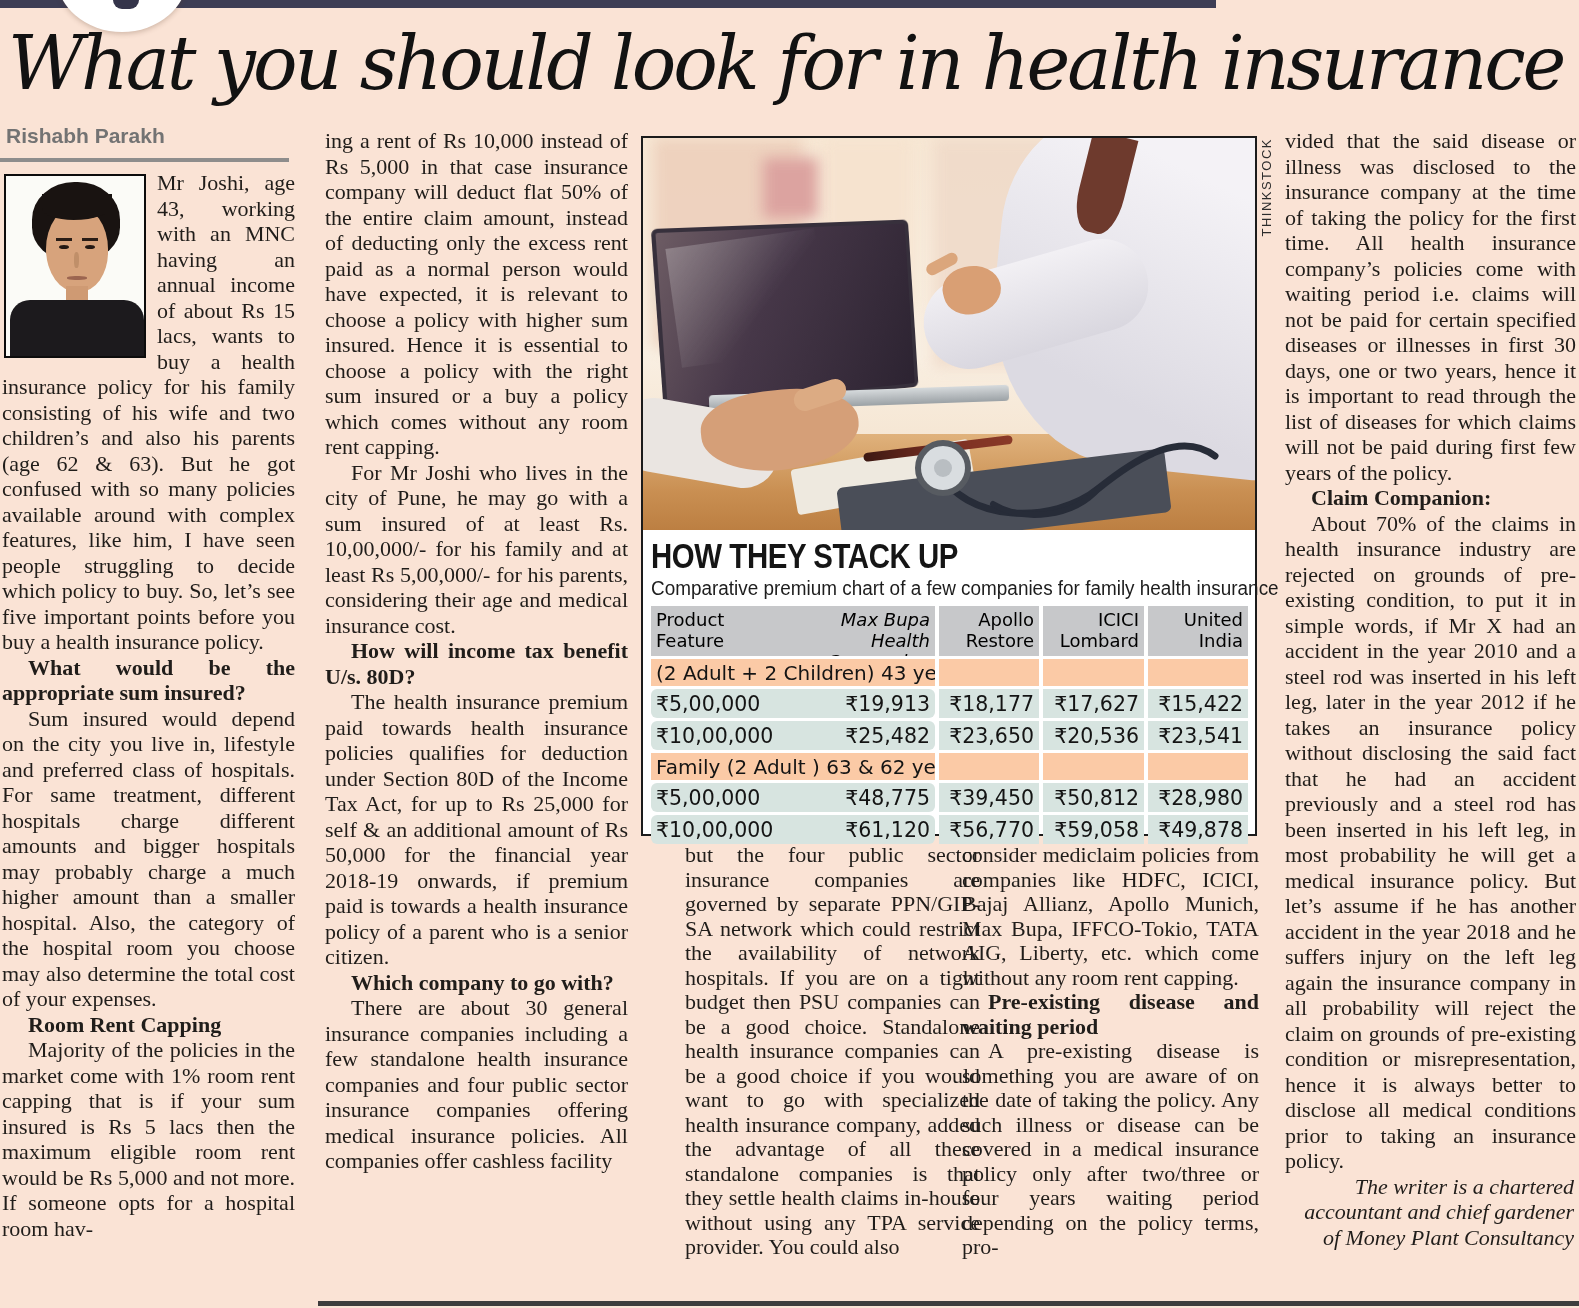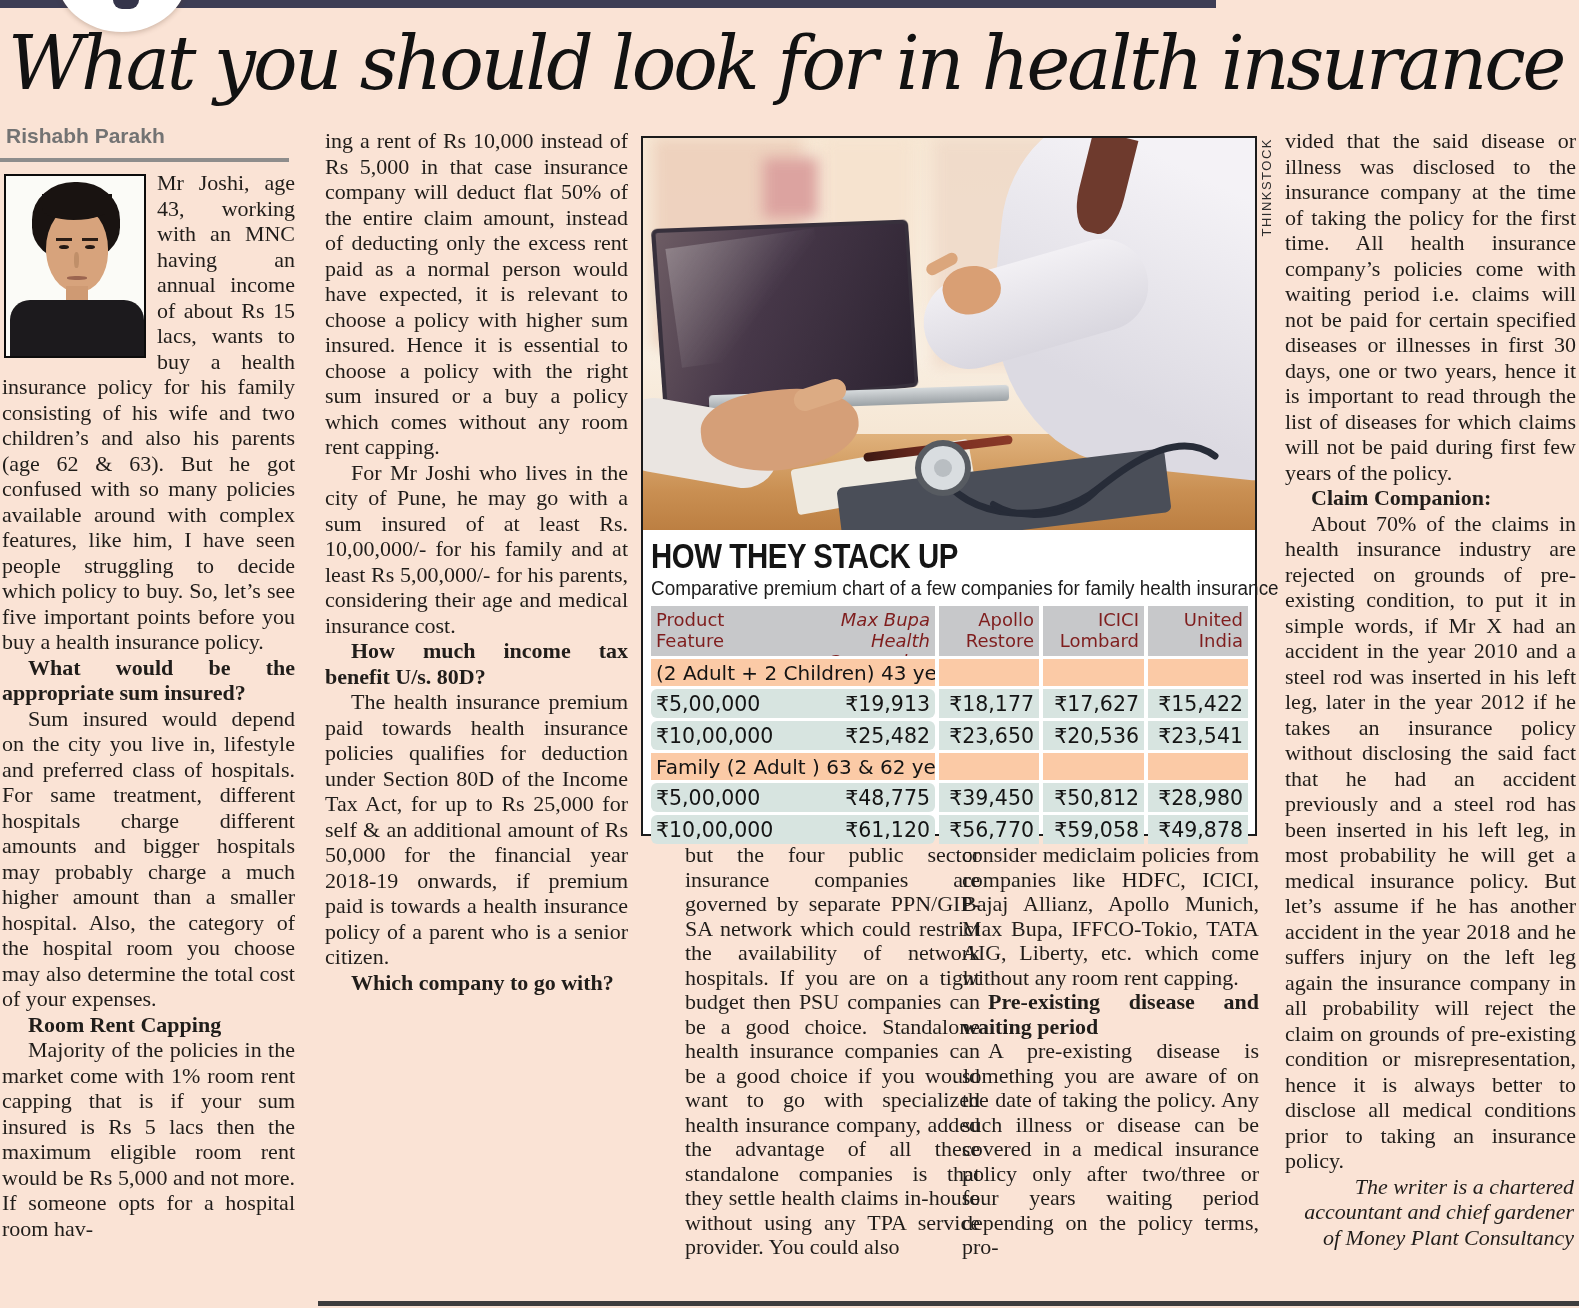--- a/index.html
+++ b/index.html
@@ -115,21 +115,21 @@
   .stack-caption { padding:6px 20px 0 8px; }
   .stack-title { font-family:"Liberation Sans", sans-serif; font-weight:800; font-size:35px;
     letter-spacing:-0.5px; color:#151515; transform:scaleX(.84); transform-origin:0 50%; white-space:nowrap; }
   .stack-subtitle { font-family:"Liberation Sans", sans-serif; font-size:19.5px; color:#1d1d1d;
     margin:1px 0 6px 0; transform:scaleX(.97); transform-origin:0 50%; white-space:nowrap; }
   .ht-table { display:grid; grid-template-columns:284px 100px 101px 100px;
     grid-template-rows:50px 27px 29px 29px 27px 29px 29px; gap:3px 4px;
     font-family:"DejaVu Sans", sans-serif; }
   .cell { overflow:hidden; }
   .cell.head { background:#c7c8ca; font-size:18px; line-height:21px; padding:3px 5px;
-    white-space:pre-line; text-align:right; color:#7f1d1d; }
+    white-space:pre-line; text-align:right; color:#000000; }
   .cell.head.first { display:flex; justify-content:space-between; text-align:left; }
   .cell.head.first .mb { text-align:right; white-space:pre-line;font-style:italic; }
   .cell.cat  { background:#fbcaa6; font-size:20px; display:flex; align-items:center; padding:0 5px;
     white-space:nowrap; color:#141414; }
   .cell.data { background:#d7e4e0; font-size:20.5px; display:flex; align-items:center;
     justify-content:flex-end; padding:0 5px; color:#141414; }
   .cell.data.first { justify-content:space-between;border-radius:6px; }
 
   .bottom-rule { position:absolute; left:318px; top:1301px; width:1261px; height:5px; background:#3e3d3d; }
 </style>
@@ -160,23 +160,24 @@
   <p class="noindent">Mr Joshi, age 43, working with an MNC having an annual income of about Rs 15 lacs, wants to buy a health insurance policy for his family consisting of his wife and two children’s and also his parents (age 62 &amp; 63). But he got confused with so many policies available around with complex features, like him, I have seen people struggling to decide which policy to buy. So, let’s see five important points before you buy a health insurance policy.</p>
   <p class="subhead">What would be the appropriate sum insured?</p>
   <p class="para">Sum insured would depend on the city you live in, lifestyle and preferred class of hospitals. For same treatment, different hospitals charge different amounts and bigger hospitals may probably charge a much higher amount than a smaller hospital. Also, the category of the hospital room you choose may also determine the total cost of your expenses.</p>
   <p class="subhead">Room Rent Capping</p>
   <p class="para">Majority of the policies in the market come with 1% room rent capping that is if your sum insured is Rs 5 lacs then the maximum eligible room rent would be Rs 5,000 and not more. If someone opts for a hospital room hav-</p>
 </div>
 
 <div class="col col2">
   <p class="noindent">ing a rent of Rs 10,000 instead of Rs 5,000 in that case insurance company will deduct flat 50% of the entire claim amount, instead of deducting only the excess rent paid as a normal person would have expected, it is relevant to choose a policy with higher sum insured. Hence it is essential to choose a policy with the right sum insured or a buy a policy which comes without any room rent capping.</p>
   <p class="para">For Mr Joshi who lives in the city of Pune, he may go with a sum insured of at least Rs. 10,00,000/- for his family and at least Rs 5,00,000/- for his parents, considering their age and medical insurance cost.</p>
-  <p class="subhead">How much income tax benefit U/s. 80D?</p>
+  <p class="subhead">How will income tax benefit U/s. 80D?</p>
   <p class="para">The health insurance premium paid towards health insurance policies qualifies for deduction under Section 80D of the Income Tax Act, for up to Rs 25,000 for self &amp; an additional amount of Rs 50,000 for the financial year 2018-19 onwards, if premium paid is towards a health insurance policy of a parent who is a senior citizen.</p>
   <p class="subhead">Which company to go with?</p>
+  <p class="para">There are about 30 general insurance companies including a few standalone health insurance companies and four public sector insurance companies offering medical insurance policies. All companies offer cashless facility</p>
 </div>
 
 <div class="stack-box">
   <div class="consult-photo">
     <div class="cp-blur cp-shelf1"></div>
     <div class="cp-blur cp-shelf2"></div>
     <div class="cp-blur cp-shelf3"></div>
     <div class="cp-blur cp-red1"></div>
     <div class="cp-blur cp-red2"></div>
     <div class="cp-blur cp-bottle"></div>

